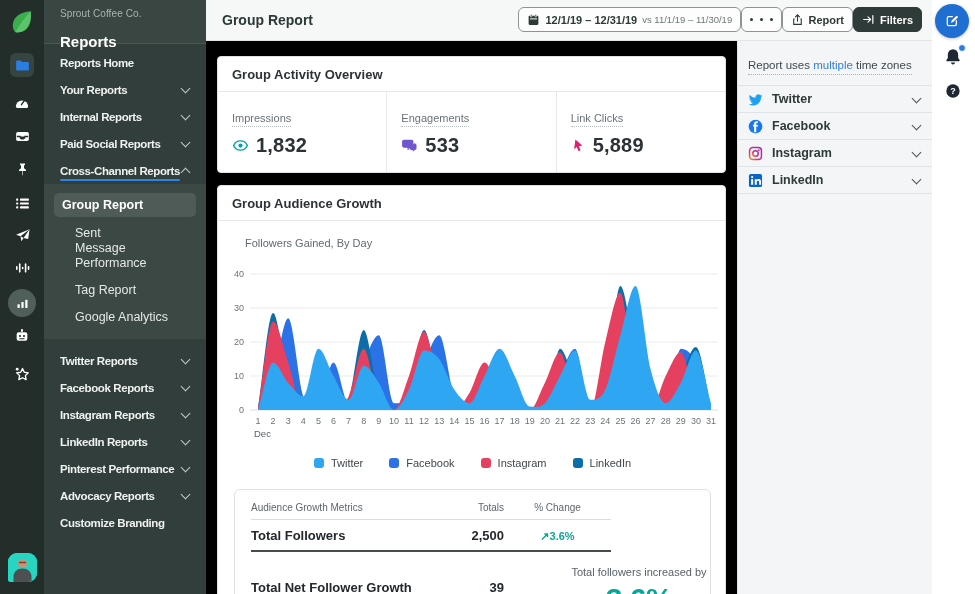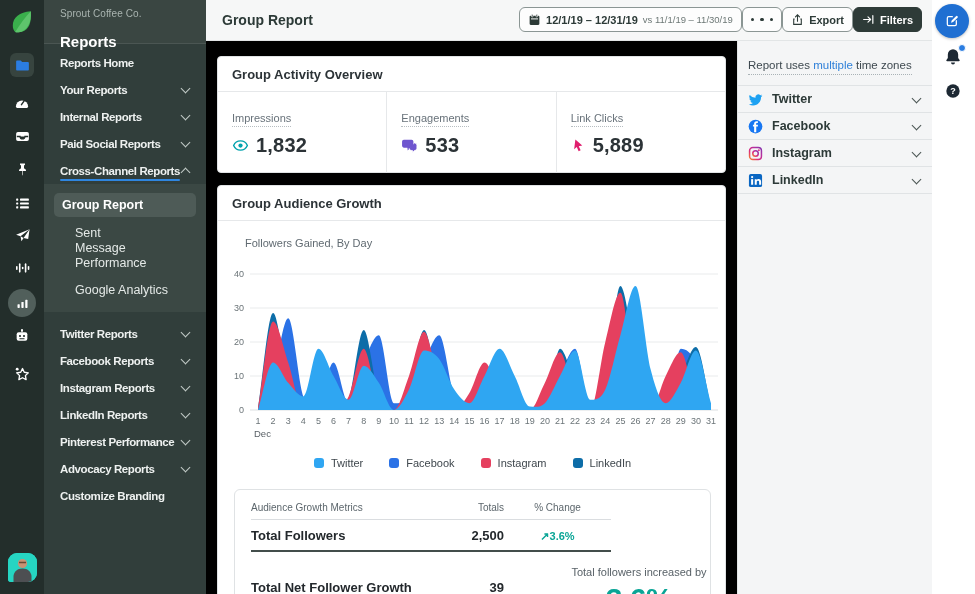--- a/index.html
+++ b/index.html
@@ -211,20 +211,21 @@
     </div>
     <div class="sb-item active-sec">
       <span class="lbl">Cross-Channel Reports</span>
       <span class="chev up"></span>
     </div>
     <div class="sb-sub">
       <div class="sb-pill">
         <span>Group Report</span>
       </div>
       <div class="sb-subitem" style="width:120px">Sent Message Performance</div>
+      <div class="sb-subitem">Tag Report</div>
       <div class="sb-subitem">Google Analytics</div>
     </div>
     <div class="sb-lower">
       <div class="sb-item">
         <span class="lbl">Twitter Reports</span>
         <span class="chev"></span>
       </div>
       <div class="sb-item">
         <span class="lbl">Facebook Reports</span>
         <span class="chev"></span>
@@ -267,21 +268,21 @@
       <button class="btn dots" style="padding:0 7px">
           <i></i>
           <i></i>
           <i></i>
         </button>
       <button class="btn">
         <svg viewBox="0 0 24 24" width="13" height="13">
             <path d="M12 15 V4 M8.2 7.2 L12 3.4 l3.8 3.8" fill="none" stroke="#2c3a37" stroke-width="2" stroke-linecap="round"></path>
             <path d="M6 11 H5 v10 h14 V11 h-1" fill="none" stroke="#2c3a37" stroke-width="2" stroke-linecap="round"></path>
           </svg>
-        <span>Export</span>
+        <span>Report</span>
       </button>
       <button class="btn btn-dark">
         <svg viewBox="0 0 24 24" width="13" height="13">
             <path d="M3 12 h12 M11 7 l5 5 -5 5" fill="none" stroke="#fff" stroke-width="2" stroke-linecap="round" stroke-linejoin="round"></path>
             <path d="M20 5 v14" stroke="#fff" stroke-width="2.2" stroke-linecap="round"></path>
           </svg>
         <span>Filters</span>
       </button>
     </div>
   </header>

